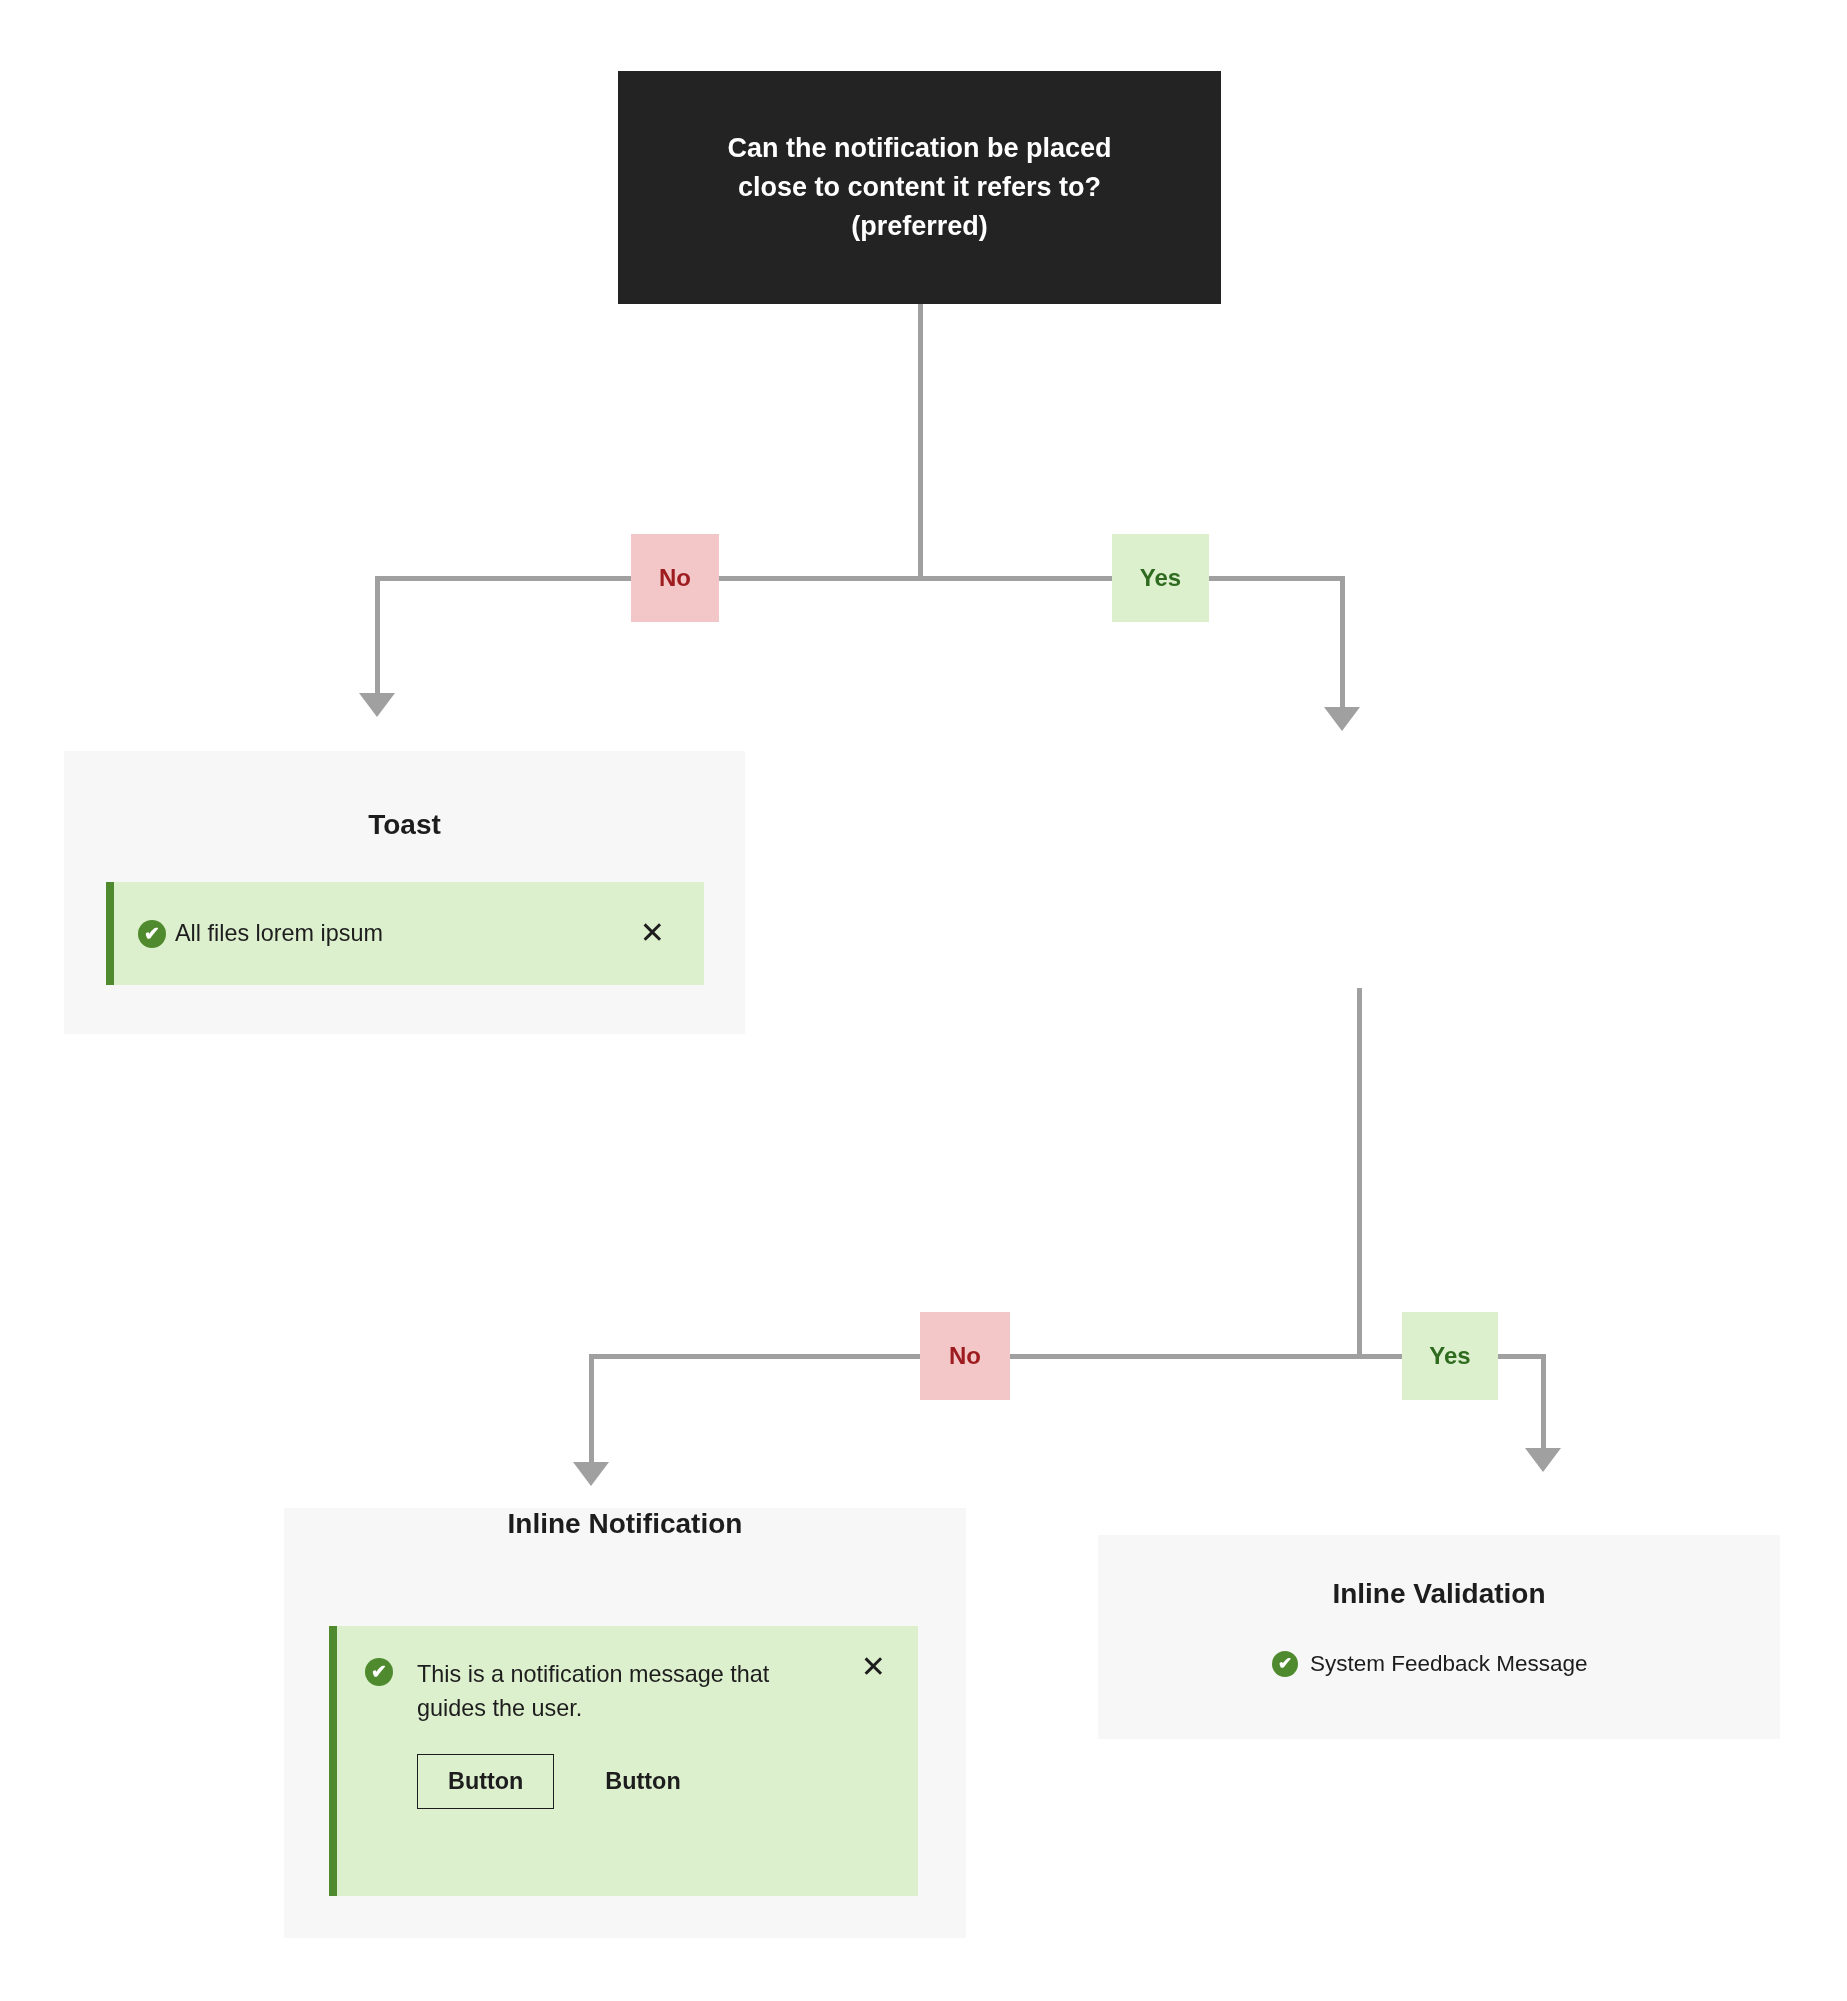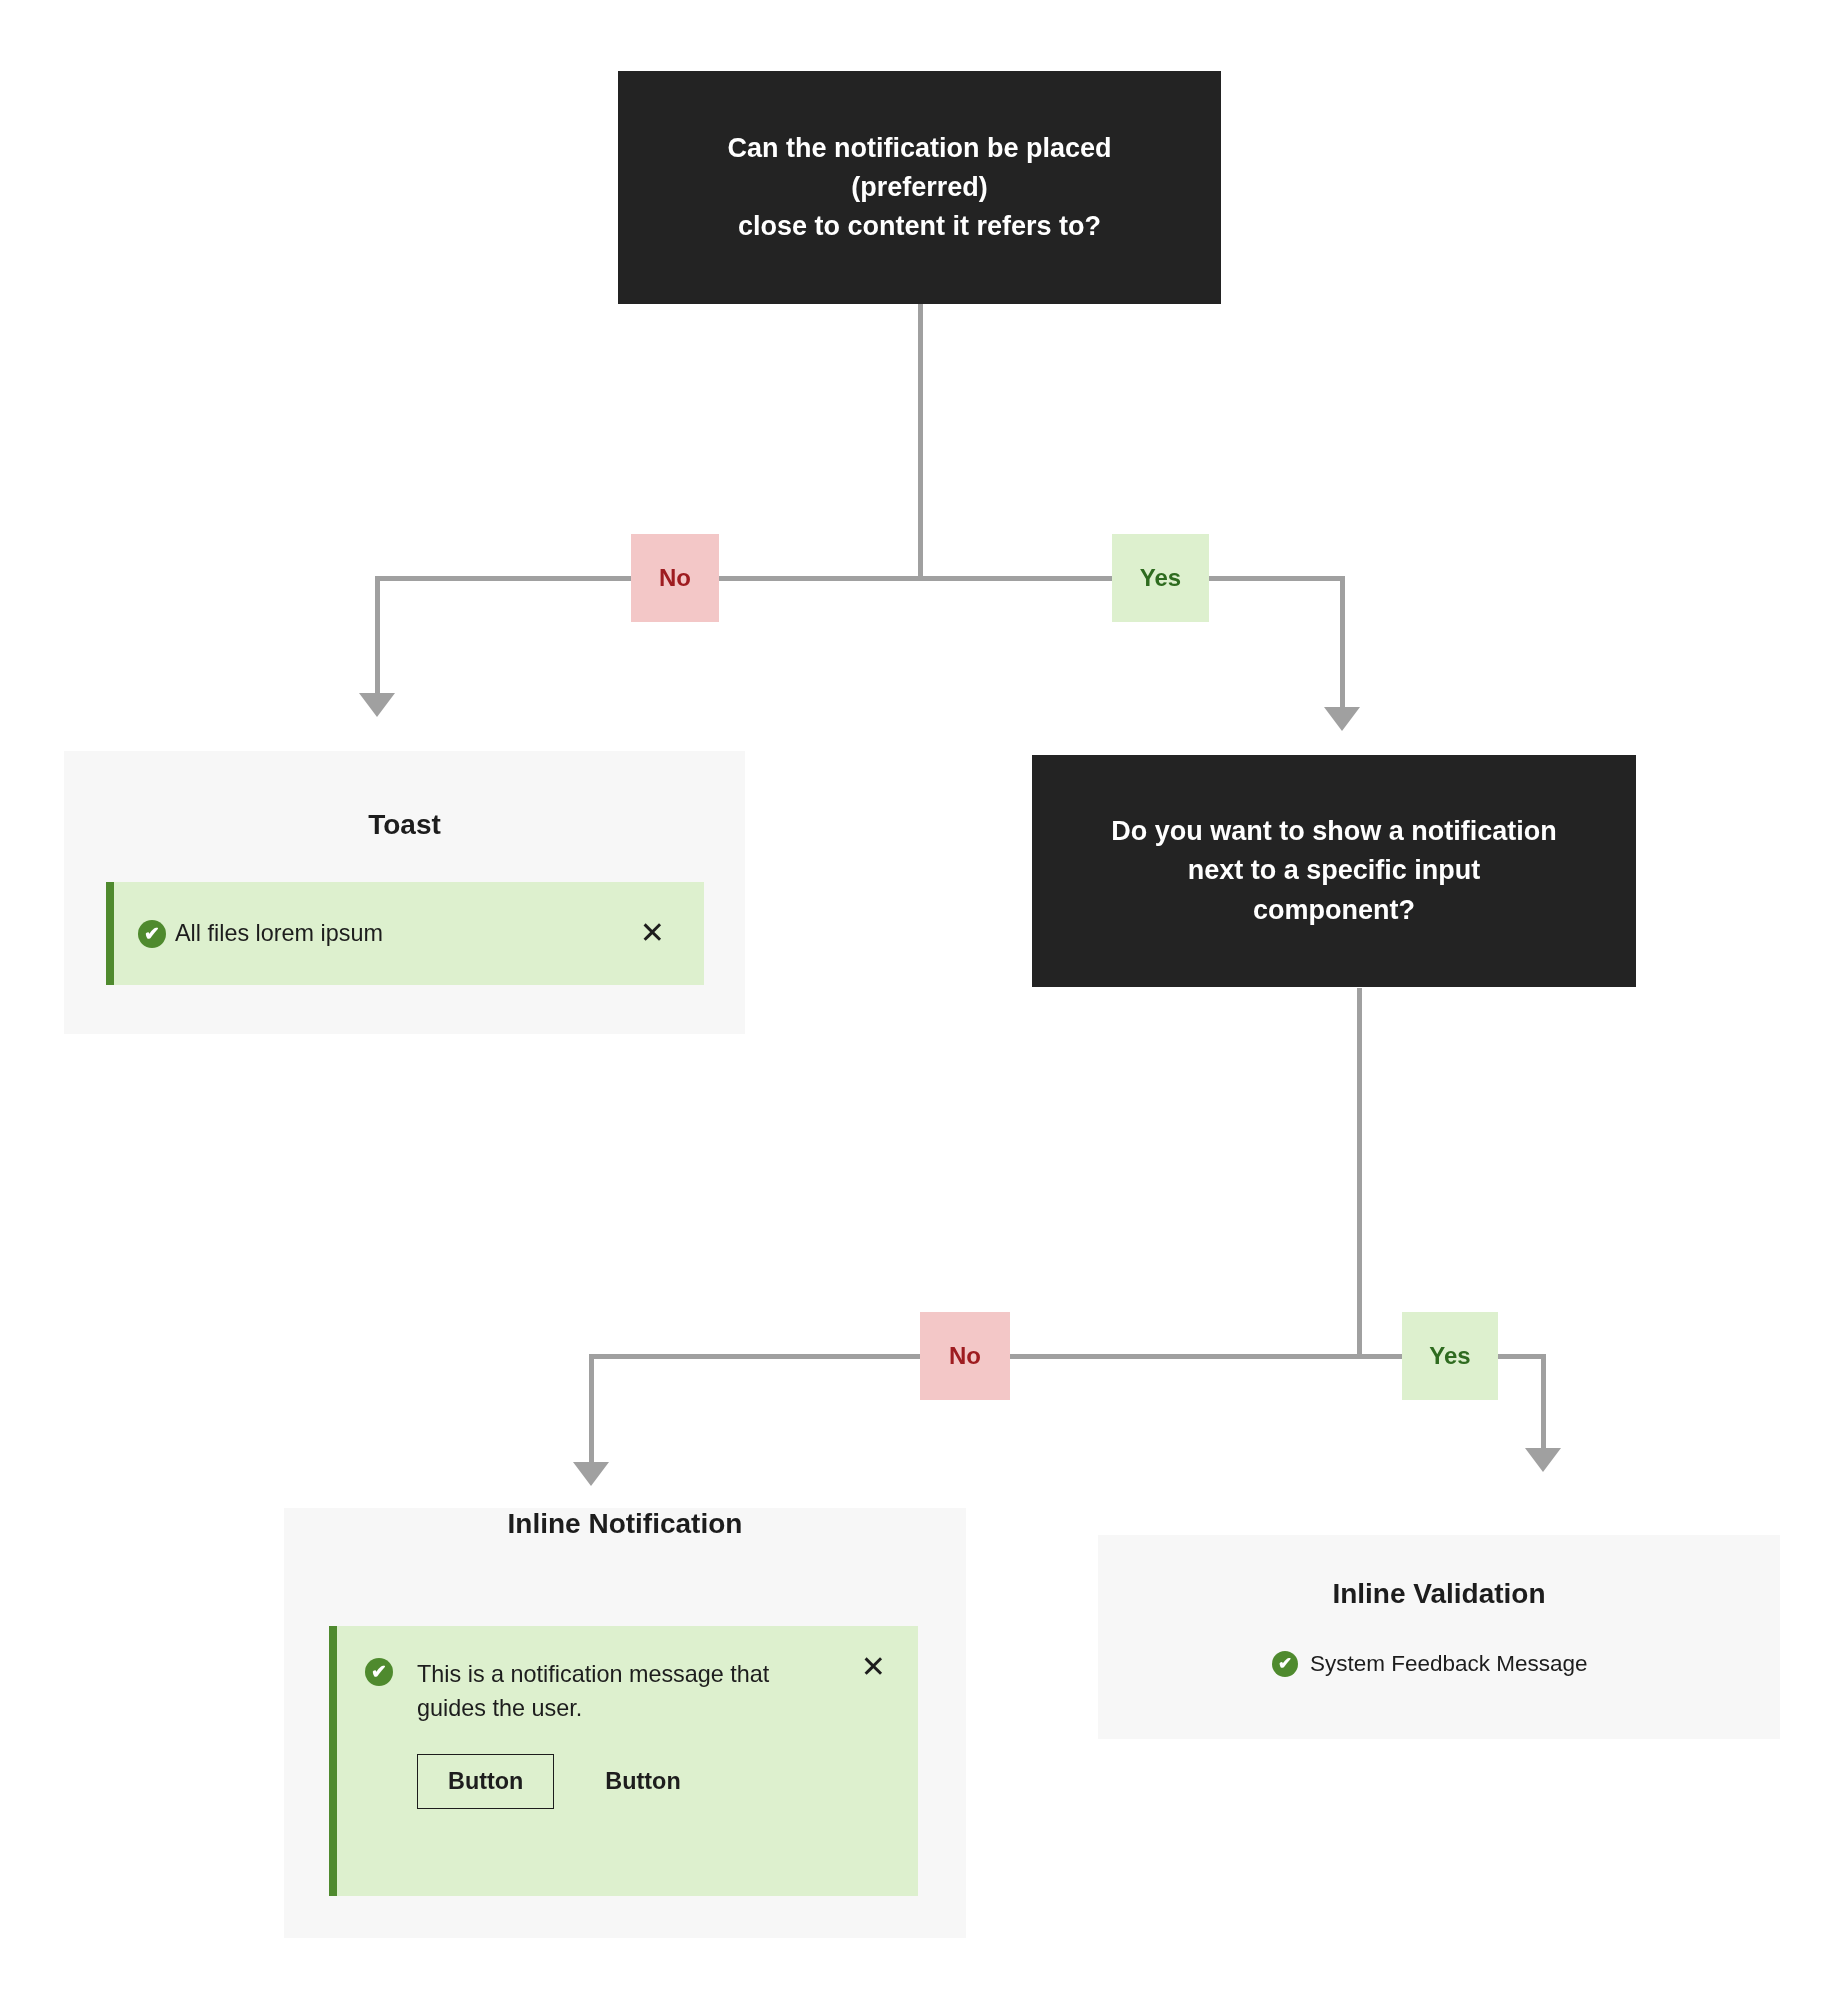--- a/index.html
+++ b/index.html
@@ -213,22 +213,22 @@
   }
 </style>
 </head>
 <body>
 
 <div class="canvas">
 
   <div class="decision" id="decision-1">
     <div>
       <span class="decision-text">Can the notification be placed</span>
+      <span class="decision-text">close to content it refers to?</span>
       <span class="decision-text">(preferred)</span>
-      <span class="decision-text">close to content it refers to?</span>
     </div>
   </div>
 
   <div class="line v" style="left:918px; top:304px; height:274px;"></div>
   <div class="line h" style="left:375px; top:576px; width:969px;"></div>
   <div class="line v" style="left:375px; top:576px; height:122px;"></div>
   <div class="line v" style="left:1340px; top:576px; height:136px;"></div>
   <div class="arrow" style="left:359px; top:693px;"></div>
   <div class="arrow" style="left:1324px; top:707px;"></div>
 
@@ -237,27 +237,20 @@
 
   <div class="panel" id="panel-toast">
     <div class="panel-title">Toast</div>
   </div>
   <div class="notif" id="toast-notification">
     <span class="check-icon" style="margin-left:24px;">✔</span>
     <span class="notif-text">All files lorem ipsum</span>
     <span class="close-x" id="toast-close">✕</span>
   </div>
 
-  <div class="decision" id="decision-2">
-    <div>
-      <span class="decision-text">Do you want to show a notification</span>
-      <span class="decision-text">next to a specific input</span>
-      <span class="decision-text">component?</span>
-    </div>
-  </div>
 
   <div class="line v" style="left:1357px; top:988px; height:368px;"></div>
   <div class="line h" style="left:589px; top:1354px; width:956px;"></div>
   <div class="line v" style="left:589px; top:1354px; height:112px;"></div>
   <div class="line v" style="left:1541px; top:1354px; height:98px;"></div>
   <div class="arrow" style="left:573px; top:1462px;"></div>
   <div class="arrow" style="left:1525px; top:1448px;"></div>
 
   <div class="chip no" id="chip-no-2">No</div>
   <div class="chip yes" id="chip-yes-2">Yes</div>

